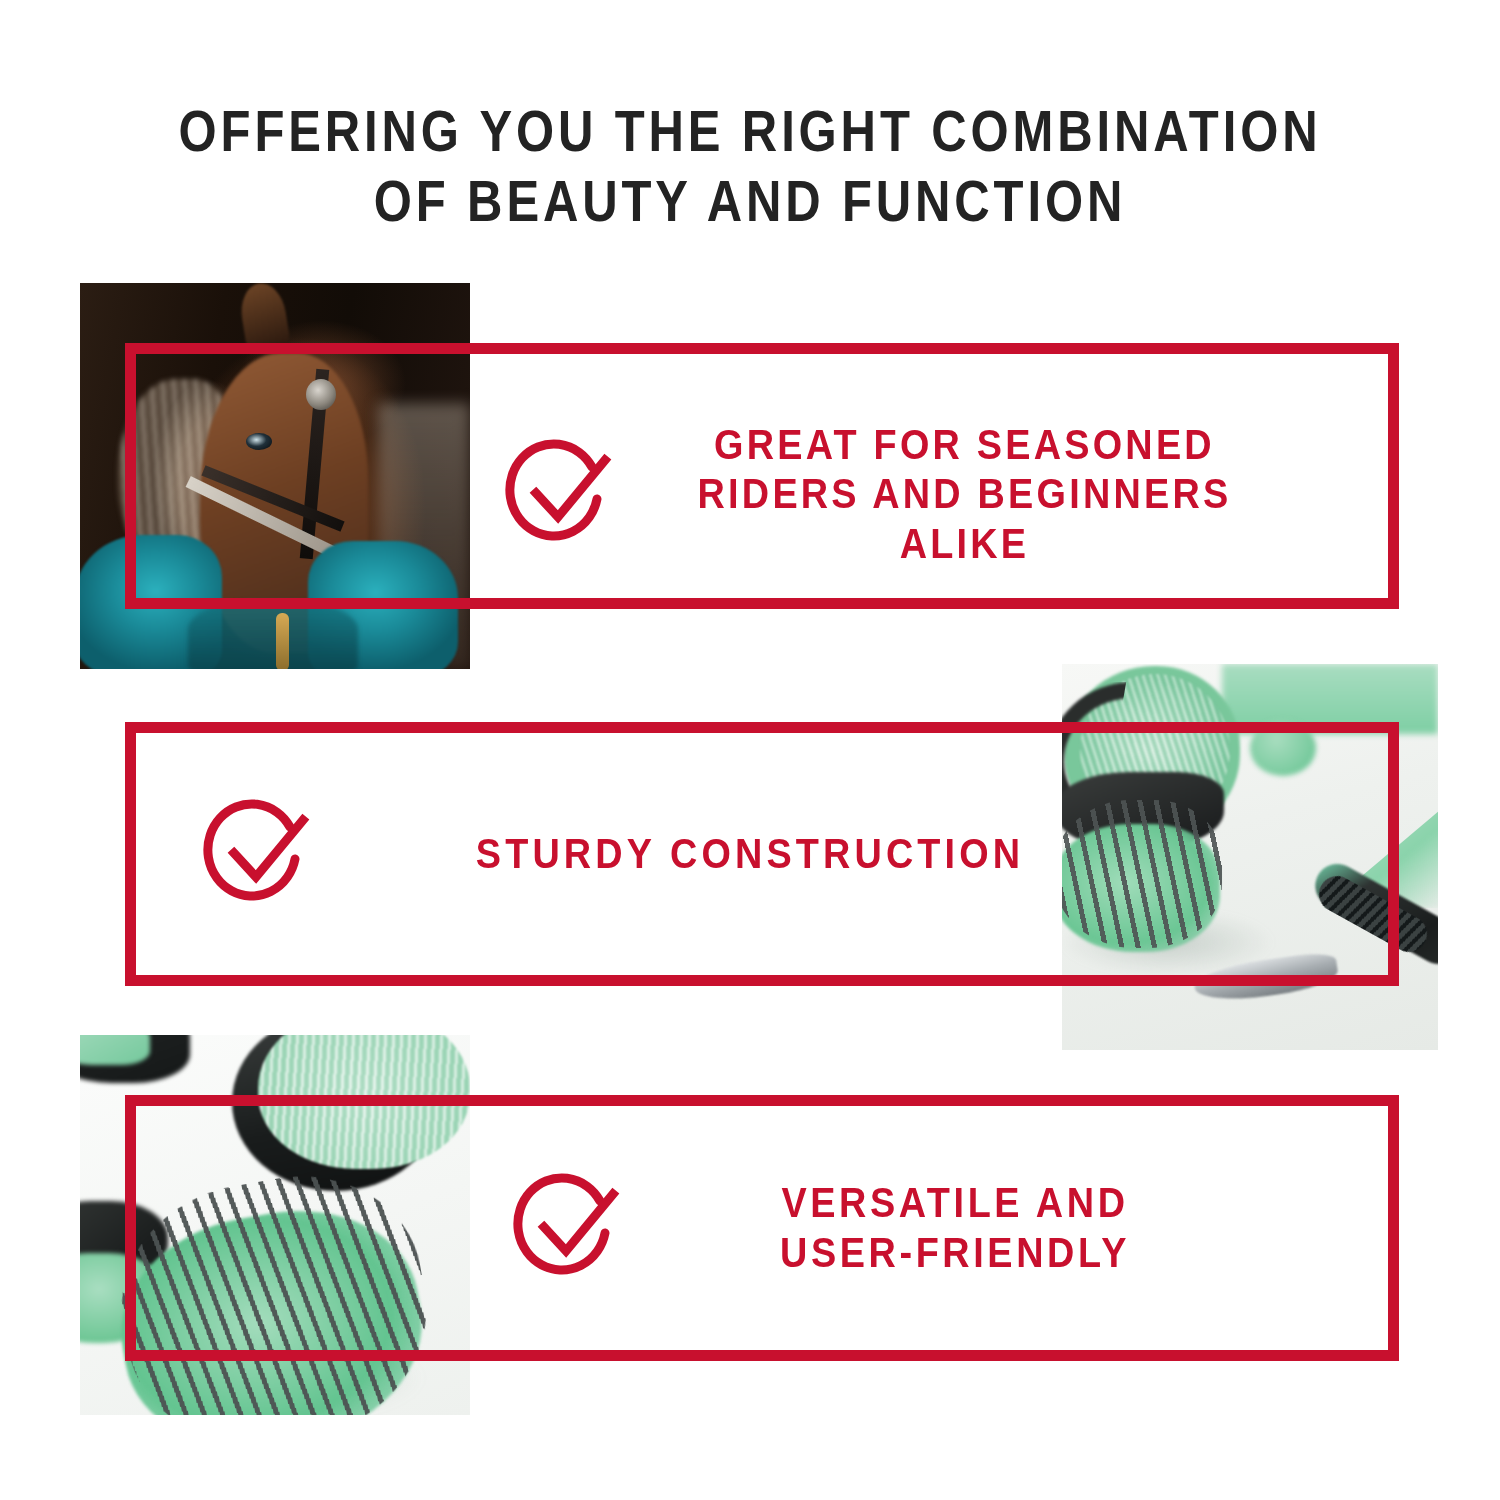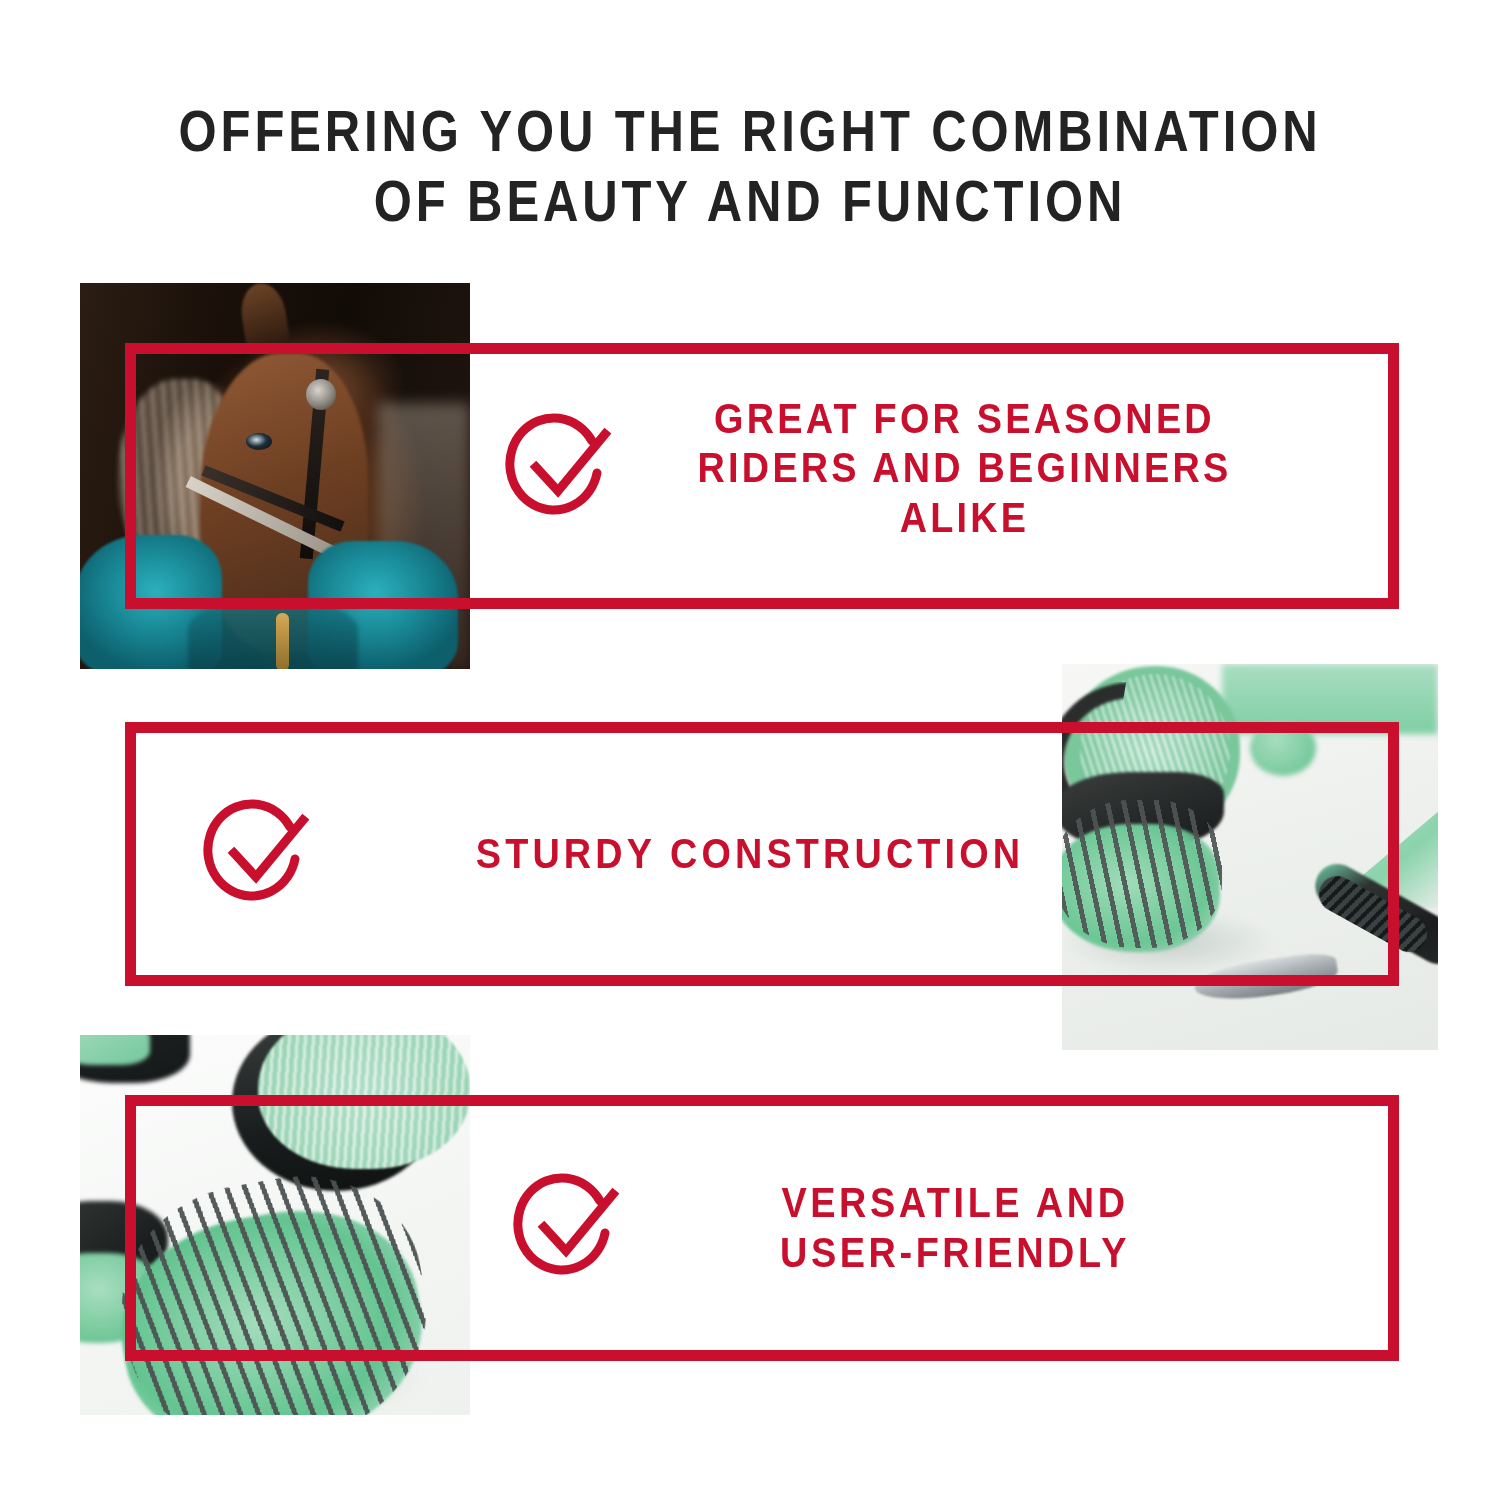--- a/index.html
+++ b/index.html
@@ -297,21 +297,21 @@
   .frame-2 { left: 125px; top: 722px; width: 1274px; height: 264px; }
   .frame-3 { left: 125px; top: 1095px; width: 1274px; height: 266px; }
 
   
   .frame-content {
     position: absolute;
     display: flex;
     align-items: center;
     z-index: 6;
   }
-  .fc-1 { left: 480px; top: 335px; width: 905px; height: 266px; }
+  .fc-1 { left: 480px; top: 361px; width: 905px; height: 266px; }
   .fc-2 { left: 180px; top: 722px; width: 1200px; height: 264px; }
   .fc-3 { left: 490px; top: 1095px; width: 890px; height: 266px; }
 
   .check-icon { flex: 0 0 auto; }
   .fc-1 .check-icon { margin-left: 20px; }
   .fc-2 .check-icon { margin-left: 18px; }
   .fc-3 .check-icon { margin-left: 18px; }
 
   .feature-text {
     flex: 1 1 auto;

